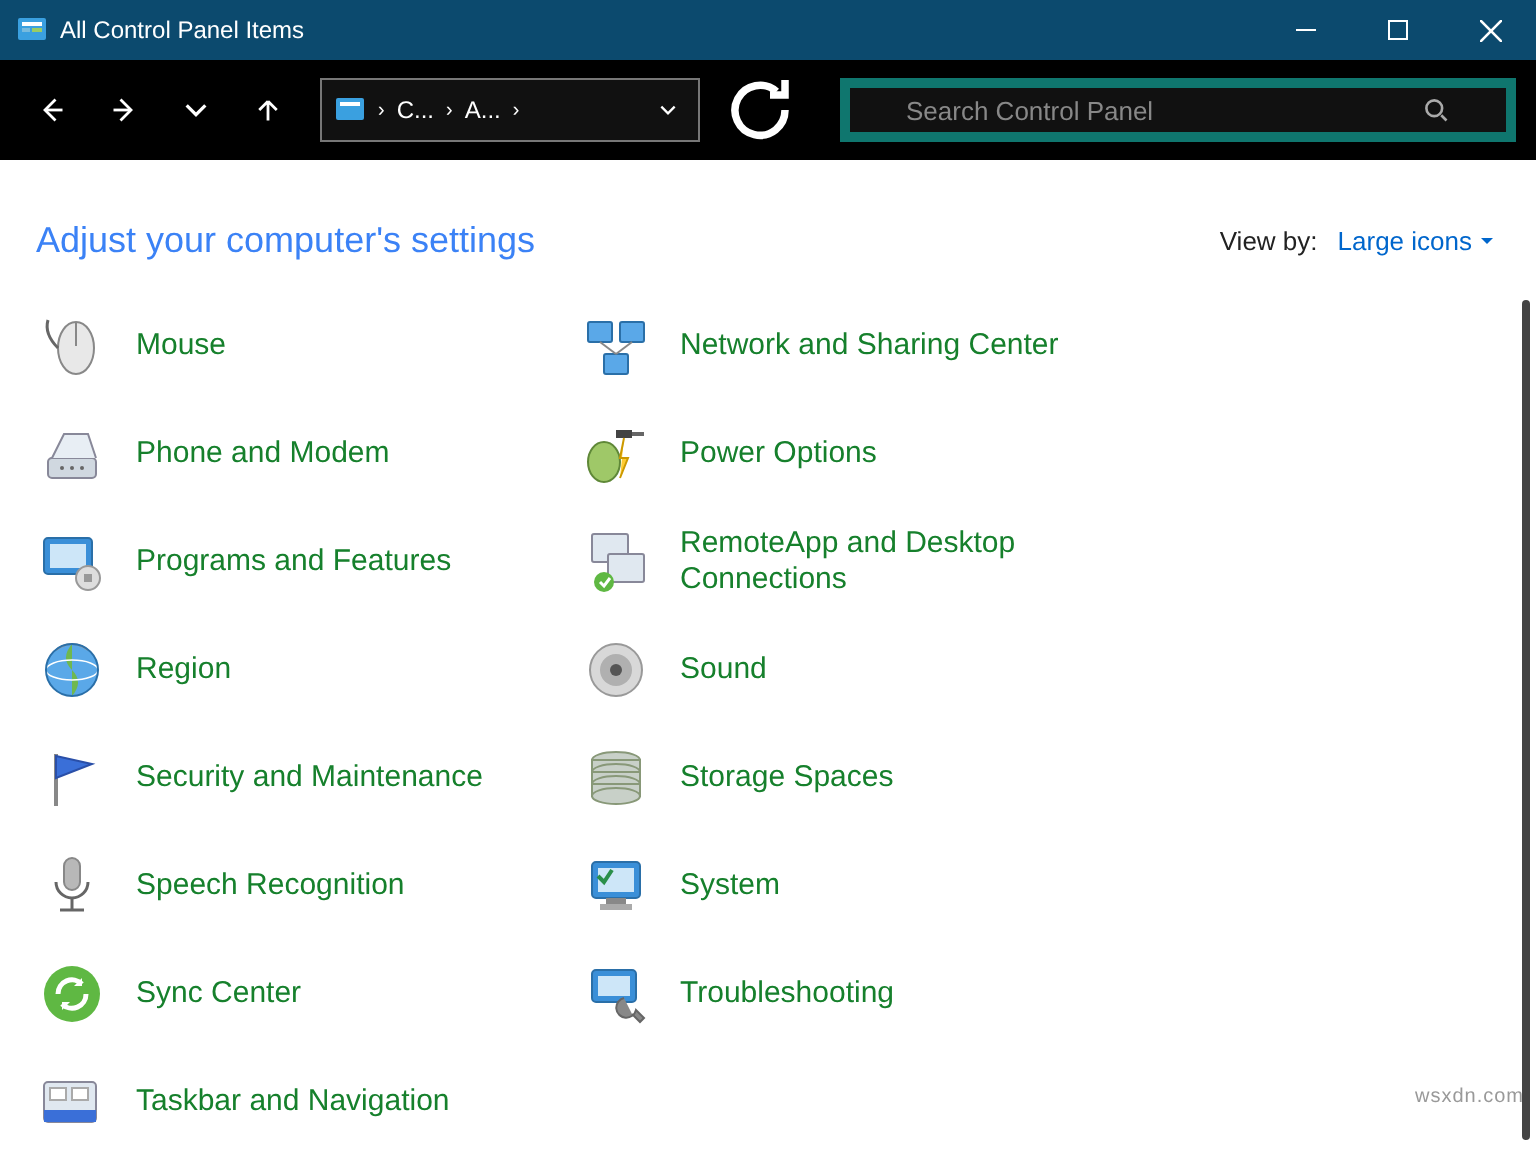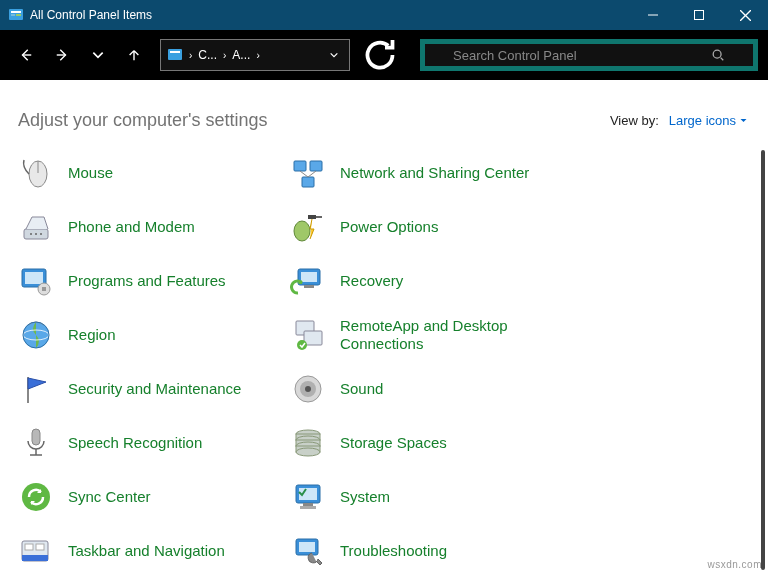--- a/index.html
+++ b/index.html
@@ -23,39 +23,39 @@
   .addr .sep { color:#fff; font-size:10px; }
   .addr .flexfill { flex:1; }
   .addr .dd { width:18px; display:flex; justify-content:center; }
   .refresh { width:40px; height:32px; display:flex; align-items:center; justify-content:center; color:#fff; margin-left:6px; }
   .searchbox { flex:1; height:32px; background:#111; border:5px solid #0f766e; margin-left:16px; display:flex; align-items:center; padding:0 28px; color:#888; font-size:13px; }
   .searchbox .ph { flex:1; }
   .searchbox svg { width:14px; height:14px; color:#aaa; }
 
   
   .hdr { display:flex; align-items:center; padding: 10px 20px 0 18px; height: 70px; }
-  .hdr .adjust { color:#737373; font-size:18px; }
+  .hdr .adjust { color:#3b82f6; font-size:18px; }
   .hdr .spacer { flex:1; }
   .hdr .viewby-label { color:#222; font-size:13px; margin-right:10px; }
   .hdr .viewby-val { color:#0066cc; font-size:13px; display:flex; align-items:center; gap:3px; }
 
   
   .grid { position:relative; height: calc(576px - 30px - 50px - 70px); overflow:hidden; padding: 0 18px; }
   .col { position:absolute; top:0; width: 260px; }
   .col.left { left: 18px; }
   .col.right { left: 290px; }
   .item { display:flex; align-items:center; height:54px; gap:14px; cursor:pointer; }
   .item .icon { width:36px; height:36px; flex:0 0 36px; display:flex; align-items:center; justify-content:center; }
   .item .label { color:#16802c; font-size:15px; line-height:1.2; max-width: 200px; }
 
   
   .scrollbar { position:absolute; right:3px; top:150px; width:4px; height:420px; background:#444; border-radius:2px; }
 
   
-  .watermark { position:absolute; right:6px; bottom:6px; font-size:10px; color:#999; letter-spacing:0.5px;padding-left:28px; }
+  .watermark { position:absolute; right:6px; bottom:22px; font-size:10px; color:#999; letter-spacing:0.5px;padding-left:28px; }
 </style>
 </head>
 <body>
 
 <div class="titlebar">
   <span class="app-icon">
     <svg viewBox="0 0 16 16">
         <rect x="1" y="2" width="14" height="11" rx="1" fill="#3aa0e0"></rect>
         <rect x="3" y="4" width="10" height="2" fill="#fff"></rect>
         <rect x="3" y="7" width="4" height="2" fill="#7bd"></rect>
@@ -264,32 +264,20 @@
             <rect x="18" y="6" width="8" height="4" fill="#444"></rect>
             <path d="M22 10 L20 20 L24 20 L20 30" fill="#ffcc33" stroke="#cc9900"></path>
             <line x1="26" y1="8" x2="32" y2="8" stroke="#666" stroke-width="2"></line>
           </svg>
         </span>
         <span class="label">Power Options</span>
       </div>
       <div class="item">
         <span class="icon">
           <svg viewBox="0 0 36 36" width="36" height="36">
-            <rect x="8" y="6" width="22" height="16" rx="2" fill="#3a8fd8" stroke="#2a6fa8"></rect>
-            <rect x="11" y="9" width="16" height="10" fill="#cde6f8"></rect>
-            <rect x="14" y="22" width="10" height="3" fill="#888"></rect>
-            <path d="M8 30 a6 6 0 1 1 4 -10" fill="none" stroke="#5fb843" stroke-width="3"></path>
-            <path d="M12 17 L12 21 L8 21 Z" fill="#5fb843"></path>
-          </svg>
-        </span>
-        <span class="label">Recovery</span>
-      </div>
-      <div class="item">
-        <span class="icon">
-          <svg viewBox="0 0 36 36" width="36" height="36">
             <rect x="6" y="4" width="18" height="14" rx="1" fill="#e0e8f0" stroke="#889"></rect>
             <rect x="14" y="14" width="18" height="14" rx="1" fill="#e0e8f0" stroke="#889"></rect>
             <circle cx="12" cy="28" r="5" fill="#5fb843"></circle>
             <path d="M10 28 L12 30 L15 26" fill="none" stroke="#fff" stroke-width="1.5"></path>
           </svg>
         </span>
         <span class="label">RemoteApp and Desktop Connections</span>
       </div>
       <div class="item">
         <span class="icon">

